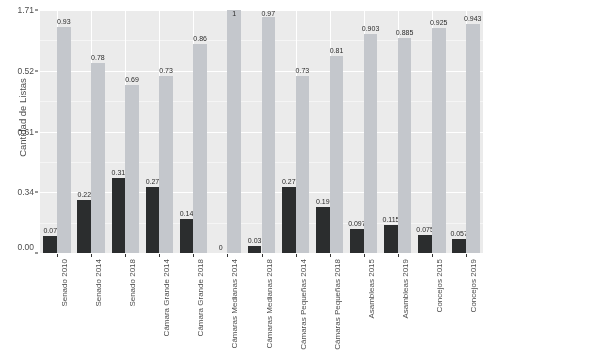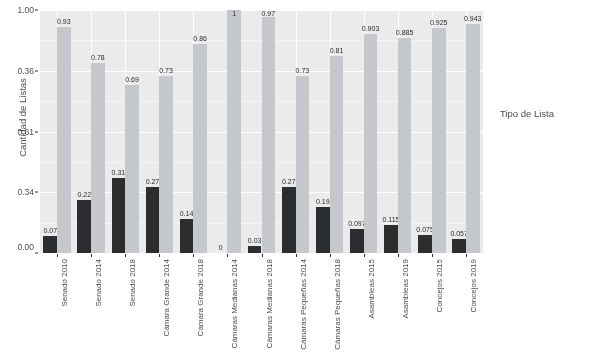--- a/index.html
+++ b/index.html
@@ -174,23 +174,23 @@
 
   <div class="y-axis-title">Cantidad de Listas</div>
 
   <div class="y-ticks-col" id="y-ticks">
       <div class="y-tick-label" style="top: 247px; padding-left: 46px;">0.00</div>
       <div class="y-tick-mark" style="top: 253px;"></div>
       <div class="y-tick-label" style="top: 192.25px;">0.34</div>
       <div class="y-tick-mark" style="top: 192.25px;"></div>
       <div class="y-tick-label" style="top: 131.5px;">0.61</div>
       <div class="y-tick-mark" style="top: 131.5px;"></div>
-      <div class="y-tick-label" style="top: 70.75px;">0.36</div>
+      <div class="y-tick-label" style="top: 70.75px;">0.52</div>
       <div class="y-tick-mark" style="top: 70.75px;"></div>
-      <div class="y-tick-label" style="top: 10px;">1.00</div>
+      <div class="y-tick-label" style="top: 10px;">1.71</div>
       <div class="y-tick-mark" style="top: 10px;"></div>
     </div>
 
   <div class="panel" id="panel">
       <div class="grid-minor" style="top: 212.625px;"></div>
       <div class="grid-minor" style="top: 151.875px;"></div>
       <div class="grid-minor" style="top: 91.125px;"></div>
       <div class="grid-minor" style="top: 30.375px;"></div>
       <div class="grid-major" style="top: 182.25px;"></div>
       <div class="grid-major" style="top: 121.5px;"></div>
@@ -286,16 +286,15 @@
       <div class="x-tick-mark" style="left: 397.808px;"></div>
       <div class="x-tick-label" style="left: 400.808px;">Asambleas 2019</div>
       <div class="x-tick-mark" style="left: 431.885px;"></div>
       <div class="x-tick-label" style="left: 434.885px;">Concejos 2015</div>
       <div class="x-tick-mark" style="left: 465.962px;"></div>
       <div class="x-tick-label" style="left: 468.962px;">Concejos 2019</div>
     </div>
 
 
   <div class="legend">
-    <div class="legend-title">Tipo de Lista</div>
   </div>
 
 </div>
 
 </body></html>

